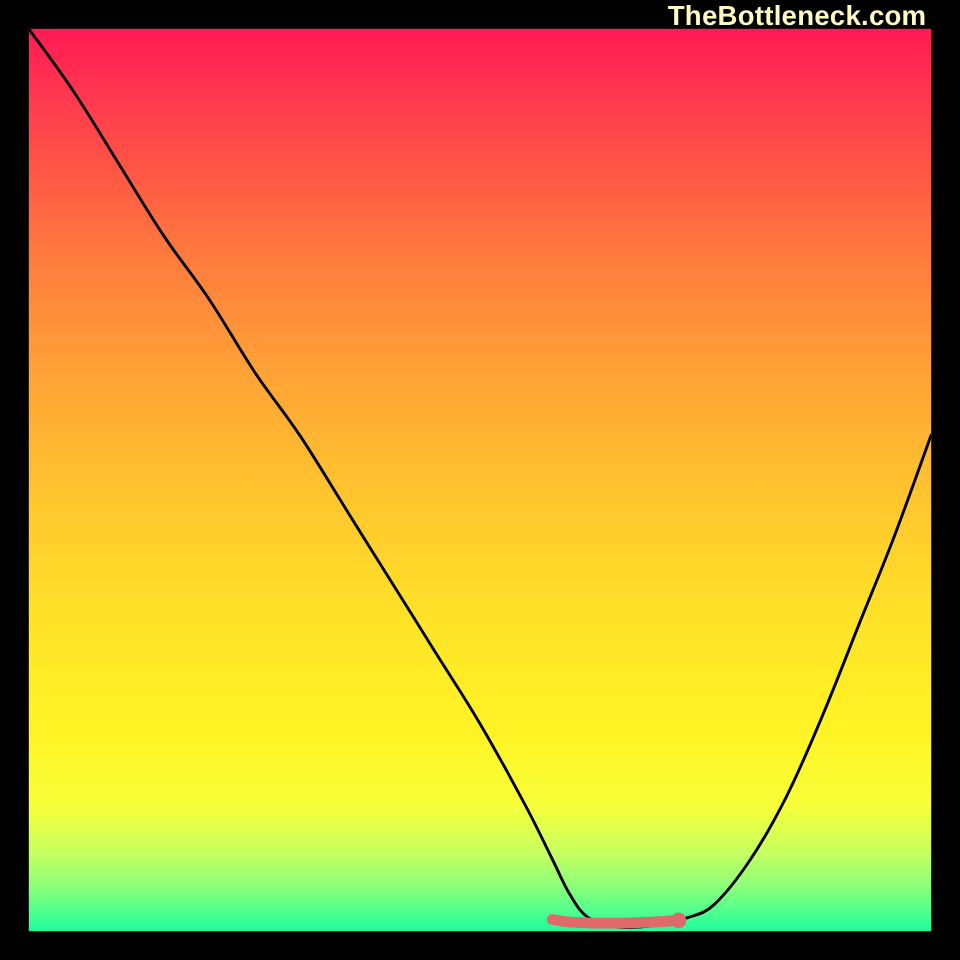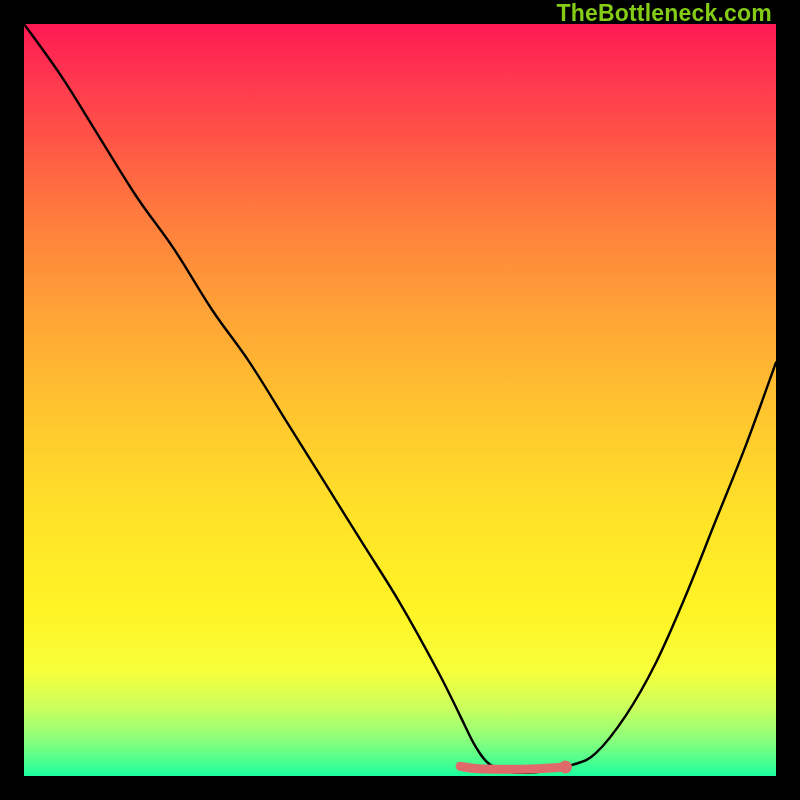--- a/index.html
+++ b/index.html
@@ -34,21 +34,21 @@
       #caff5e 91%,
       #8dff7a 95%,
       #4cff8e 98%,
       #1cffa0 100%
     );
   }
   .watermark {
     position: absolute;
     top: 0px;
     right: 28px;
-    color: #84cc16;
+    color: #fef9c3;
     font-family: Arial, Helvetica, sans-serif;
     font-size: 23px;
     font-weight: 600;
     user-select: none;
     letter-spacing: 0.2px;
   }
   svg.curve {
     position: absolute;
     left: 0;
     top: 0;

